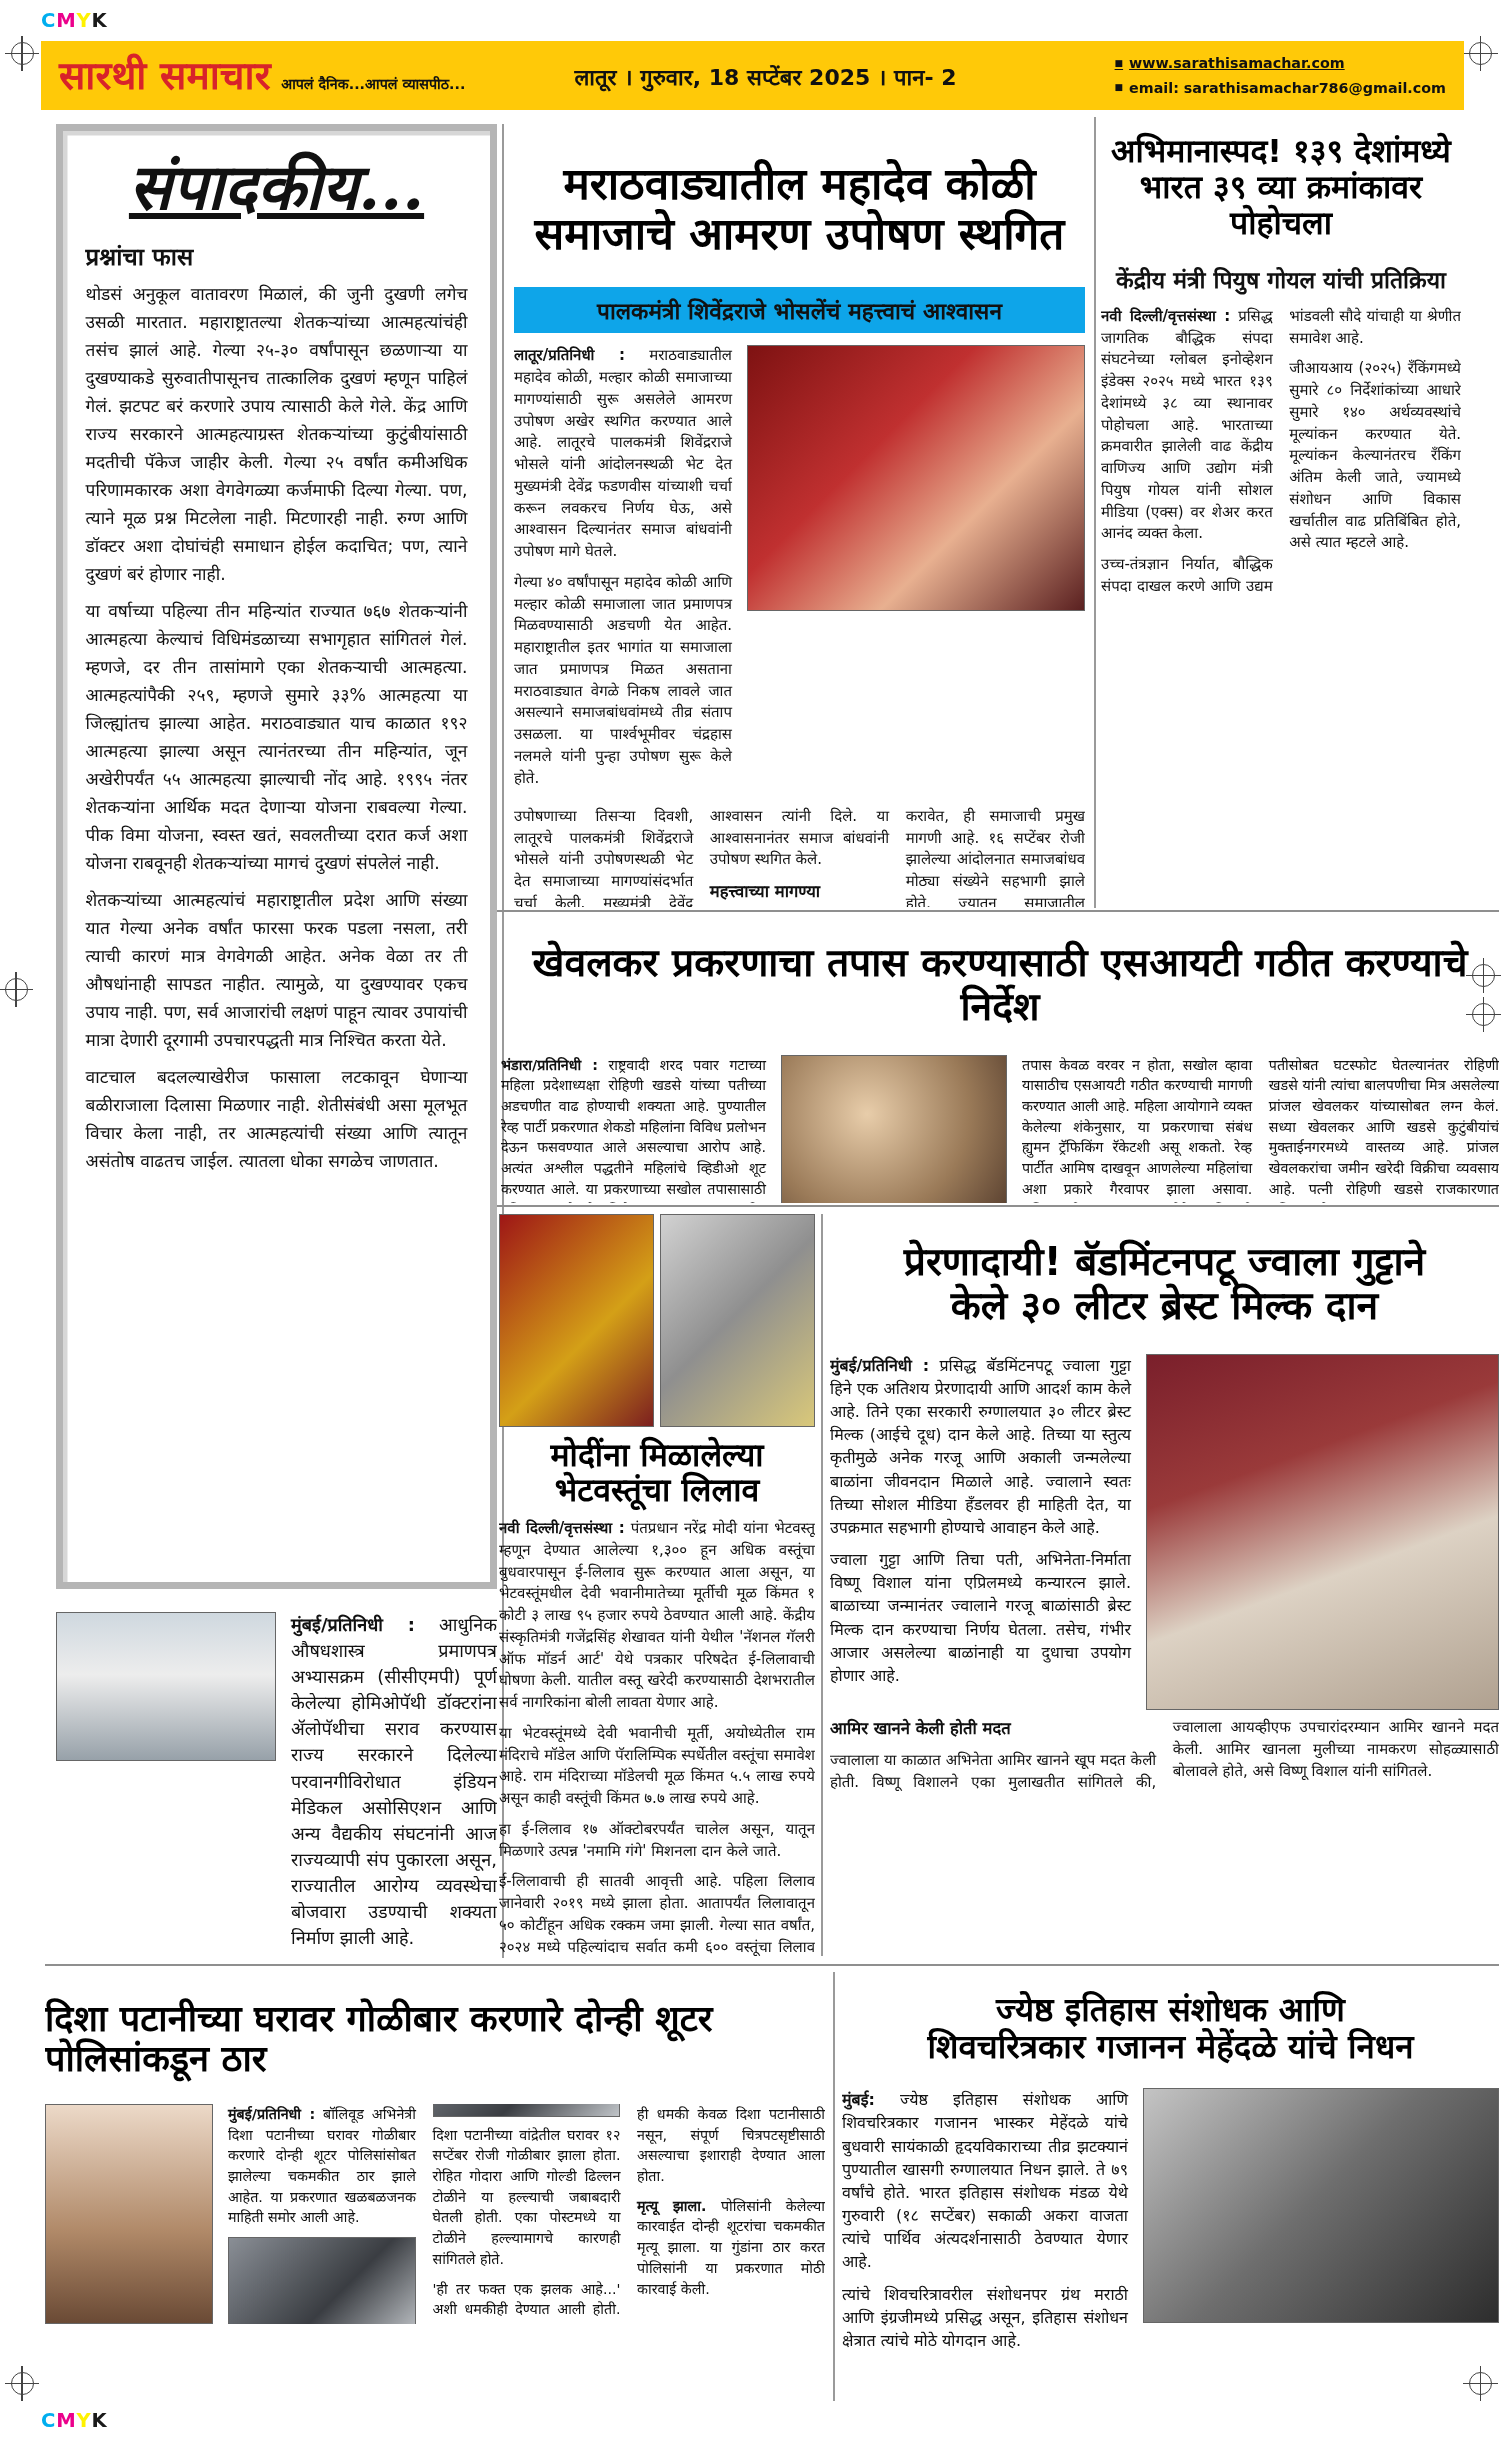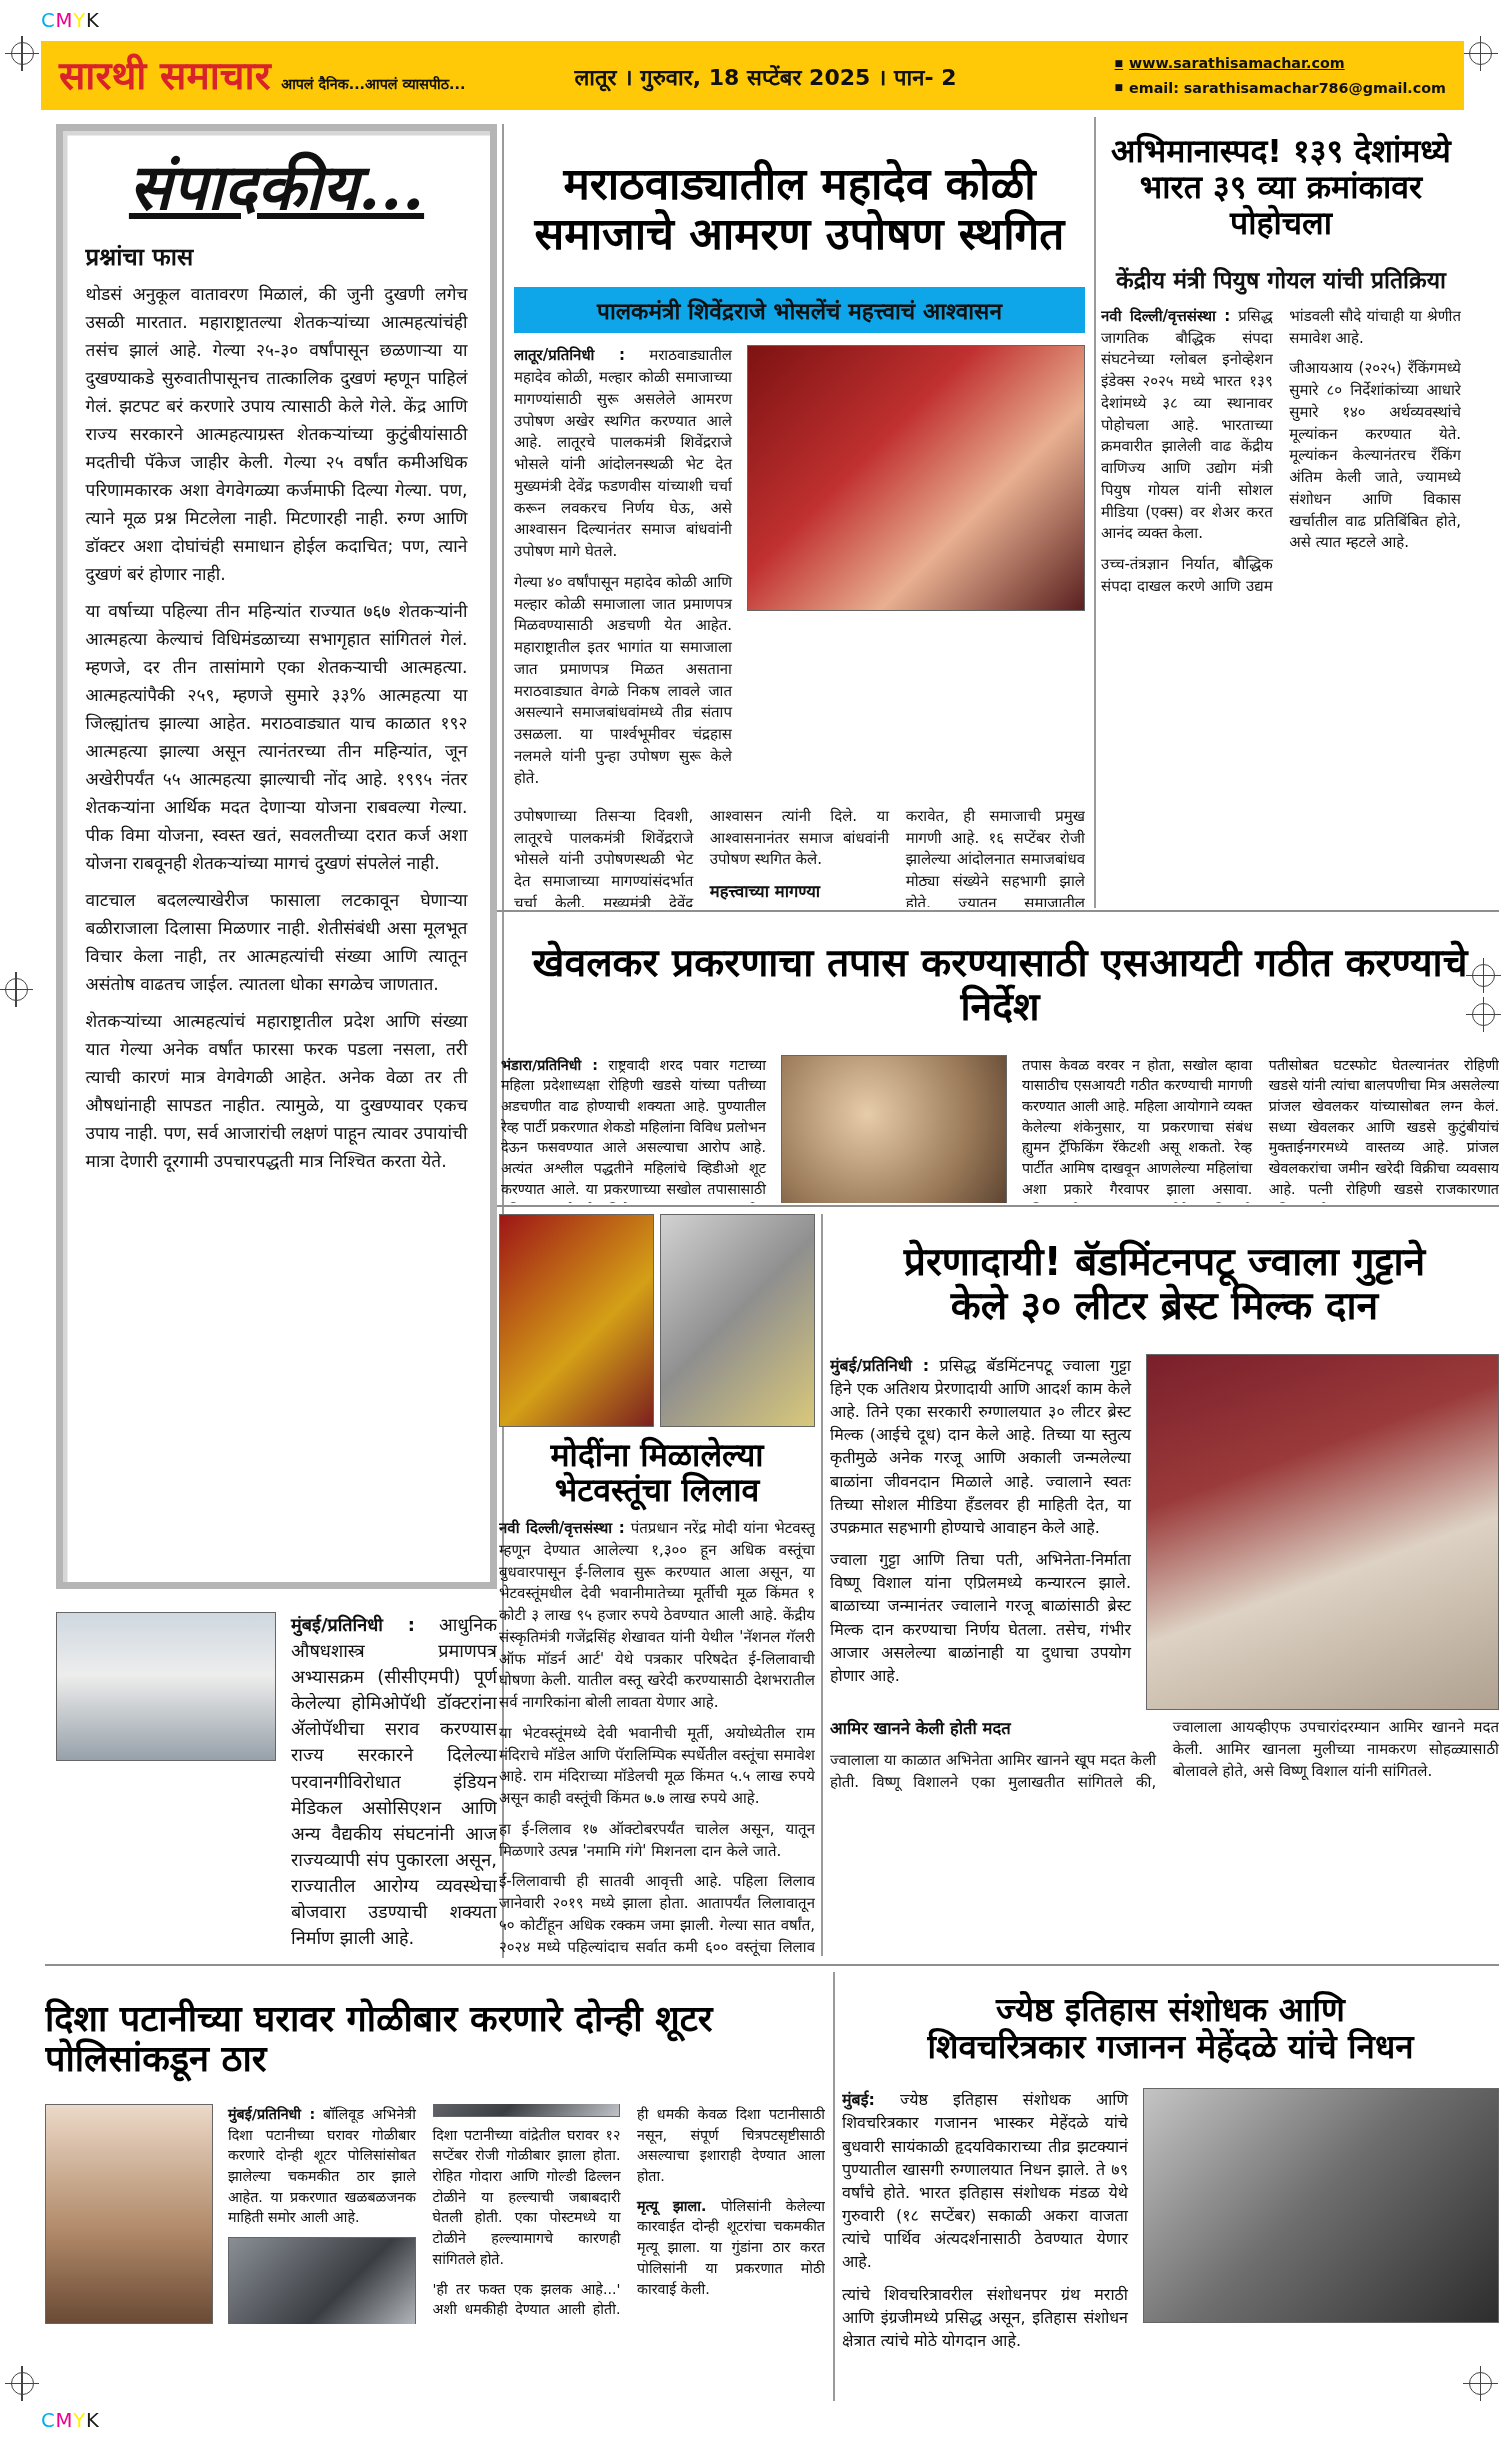--- a/index.html
+++ b/index.html
@@ -2,21 +2,21 @@
 <html style="font-size:12px"><head>
 <meta charset="utf-8">
 <style>
   html,body{margin:0;padding:0;background:#e8e8e8;}
   .page{position:relative;width:1506px;height:2450px;background:#fff;overflow:hidden;
         font-family:"DejaVu Sans","Liberation Sans",sans-serif;color:#111;}
   
   .reg{position:absolute;width:21px;height:21px;border:1.5px solid #444;border-radius:50%;}
   .reg::before{content:"";position:absolute;left:50%;top:-6.8px;bottom:-6.8px;width:1.5px;margin-left:-0.8px;background:#444;}
   .reg::after{content:"";position:absolute;top:50%;left:-6.8px;right:-6.8px;height:1.5px;margin-top:-0.8px;background:#444;}
-  .cmyk{position:absolute;font-size:19.6px;font-weight:normal;letter-spacing:0.8px;}
+  .cmyk{position:absolute;font-size:19.6px;font-weight:bold;letter-spacing:0.8px;}
   .cmyk .c{color:#00AEEF}.cmyk .m{color:#EC008C}.cmyk .y{color:#FFF200}.cmyk .k{color:#1a1a1a}
   
   .masthead{position:absolute;left:41px;top:41px;width:1423px;height:69px;background:#FFC908;
             display:flex;align-items:center;padding:0 18px;box-sizing:border-box;}
   .logo{font-family:"DejaVu Serif","Liberation Serif",serif;font-weight:bold;font-size:39px;color:#D8232A;line-height:1;}
   .tagline{font-size:14.3px;font-weight:bold;color:#111;margin-left:10.5px;margin-top:16.6px;}
   .dateline{font-size:22px;font-weight:bold;color:#111;margin:0 auto;padding-left:30px;}
   .mastlinks{margin-left:auto;font-size:14.3px;font-weight:bold;color:#111;text-align:left;line-height:1.7;}
   .mastlinks .row::before{content:"■";font-size:9px;margin-right:6px;vertical-align:2.3px;}
   .mastlinks .site{text-decoration:underline;}
@@ -83,22 +83,22 @@
   <div class="hrule" style="left:497px;top:910px;width:1002px;"></div>
   <div class="hrule" style="left:497px;top:1205px;width:1002px;"></div>
   <div class="hrule" style="left:45px;top:1964px;width:1454px;"></div>
 
   <section class="sec editorial" style="left:56px;top:124px;width:441px;height:1465px;">
     <h1 class="ed-title">संपादकीय...</h1>
     <h2 class="ed-sub">प्रश्नांचा फास</h2>
     <div class="bodytxt">
       <p>थोडसं अनुकूल वातावरण मिळालं, की जुनी दुखणी लगेच उसळी मारतात. महाराष्ट्रातल्या शेतकऱ्यांच्या आत्महत्यांचंही तसंच झालं आहे. गेल्या २५-३० वर्षांपासून छळणाऱ्या या दुखण्याकडे सुरुवातीपासूनच तात्कालिक दुखणं म्हणून पाहिलं गेलं. झटपट बरं करणारे उपाय त्यासाठी केले गेले. केंद्र आणि राज्य सरकारने आत्महत्याग्रस्त शेतकऱ्यांच्या कुटुंबीयांसाठी मदतीची पॅकेज जाहीर केली. गेल्या २५ वर्षांत कमीअधिक परिणामकारक अशा वेगवेगळ्या कर्जमाफी दिल्या गेल्या. पण, त्याने मूळ प्रश्न मिटलेला नाही. मिटणारही नाही. रुग्ण आणि डॉक्टर अशा दोघांचंही समाधान होईल कदाचित; पण, त्याने दुखणं बरं होणार नाही.</p>
       <p>या वर्षाच्या पहिल्या तीन महिन्यांत राज्यात ७६७ शेतकऱ्यांनी आत्महत्या केल्याचं विधिमंडळाच्या सभागृहात सांगितलं गेलं. म्हणजे, दर तीन तासांमागे एका शेतकऱ्याची आत्महत्या. आत्महत्यांपैकी २५९, म्हणजे सुमारे ३३% आत्महत्या या जिल्ह्यांतच झाल्या आहेत. मराठवाड्यात याच काळात १९२ आत्महत्या झाल्या असून त्यानंतरच्या तीन महिन्यांत, जून अखेरीपर्यंत ५५ आत्महत्या झाल्याची नोंद आहे. १९९५ नंतर शेतकऱ्यांना आर्थिक मदत देणाऱ्या योजना राबवल्या गेल्या. पीक विमा योजना, स्वस्त खतं, सवलतीच्या दरात कर्ज अशा योजना राबवूनही शेतकऱ्यांच्या मागचं दुखणं संपलेलं नाही.</p>
+      <p>शेतकऱ्यांच्या आत्महत्यांचं महाराष्ट्रातील प्रदेश आणि संख्या यात गेल्या अनेक वर्षांत फारसा फरक पडला नसला, तरी त्याची कारणं मात्र वेगवेगळी आहेत. अनेक वेळा तर ती औषधांनाही सापडत नाहीत. त्यामुळे, या दुखण्यावर एकच उपाय नाही. पण, सर्व आजारांची लक्षणं पाहून त्यावर उपायांची मात्रा देणारी दूरगामी उपचारपद्धती मात्र निश्चित करता येते.</p>
       <p>वाटचाल बदलल्याखेरीज फासाला लटकावून घेणाऱ्या बळीराजाला दिलासा मिळणार नाही. शेतीसंबंधी असा मूलभूत विचार केला नाही, तर आत्महत्यांची संख्या आणि त्यातून असंतोष वाढतच जाईल. त्यातला धोका सगळेच जाणतात.</p>
-      <p>शेतकऱ्यांच्या आत्महत्यांचं महाराष्ट्रातील प्रदेश आणि संख्या यात गेल्या अनेक वर्षांत फारसा फरक पडला नसला, तरी त्याची कारणं मात्र वेगवेगळी आहेत. अनेक वेळा तर ती औषधांनाही सापडत नाहीत. त्यामुळे, या दुखण्यावर एकच उपाय नाही. पण, सर्व आजारांची लक्षणं पाहून त्यावर उपायांची मात्रा देणारी दूरगामी उपचारपद्धती मात्र निश्चित करता येते.</p>
     </div>
   </section>
 
   <section class="sec" style="left:514px;top:130px;width:571px;height:777px;">
     <h1 class="hl" style="font-size:44px;">मराठवाड्यातील महादेव कोळी समाजाचे आमरण उपोषण स्थगित</h1>
     <div class="subbar">पालकमंत्री शिवेंद्रराजे भोसलेंचं महत्त्वाचं आश्वासन</div>
     <div class="flexrow">
       <div class="bodytxt" style="flex:0 0 218px;font-size:15px;">
         <p><b class="byline">लातूर/प्रतिनिधी :</b> <span>मराठवाड्यातील महादेव कोळी, मल्हार कोळी समाजाच्या मागण्यांसाठी सुरू असलेले आमरण उपोषण अखेर स्थगित करण्यात आले आहे. लातूरचे पालकमंत्री शिवेंद्रराजे भोसले यांनी आंदोलनस्थळी भेट देत मुख्यमंत्री देवेंद्र फडणवीस यांच्याशी चर्चा करून लवकरच निर्णय घेऊ, असे आश्वासन दिल्यानंतर समाज बांधवांनी उपोषण मागे घेतले.</span></p>
         <p>गेल्या ४० वर्षांपासून महादेव कोळी आणि मल्हार कोळी समाजाला जात प्रमाणपत्र मिळवण्यासाठी अडचणी येत आहेत. महाराष्ट्रातील इतर भागांत या समाजाला जात प्रमाणपत्र मिळत असताना मराठवाड्यात वेगळे निकष लावले जात असल्याने समाजबांधवांमध्ये तीव्र संताप उसळला. या पार्श्वभूमीवर चंद्रहास नलमले यांनी पुन्हा उपोषण सुरू केले होते.</p>

